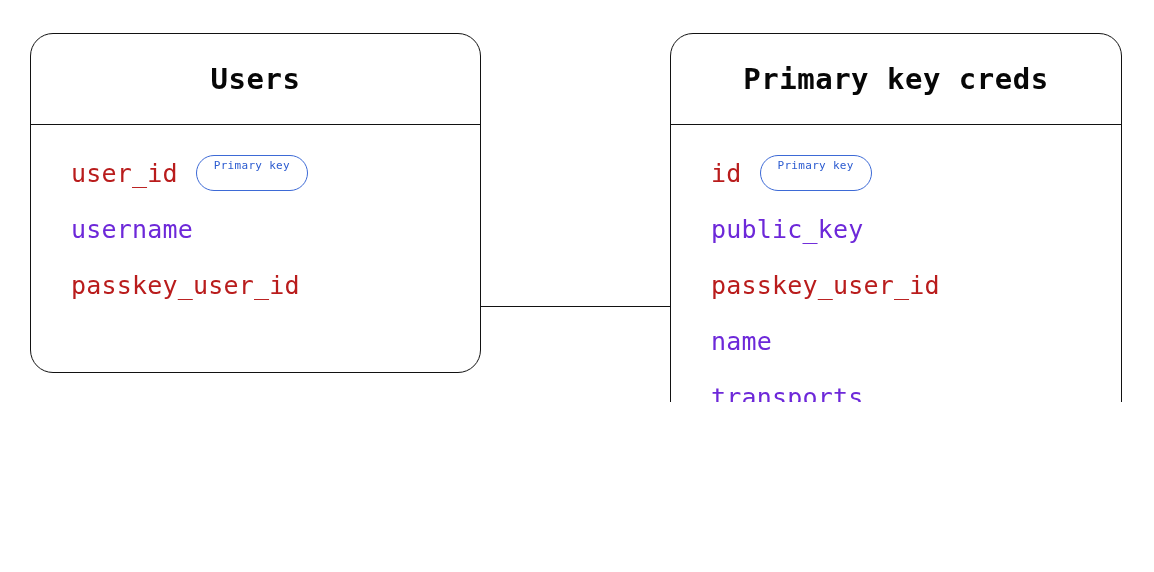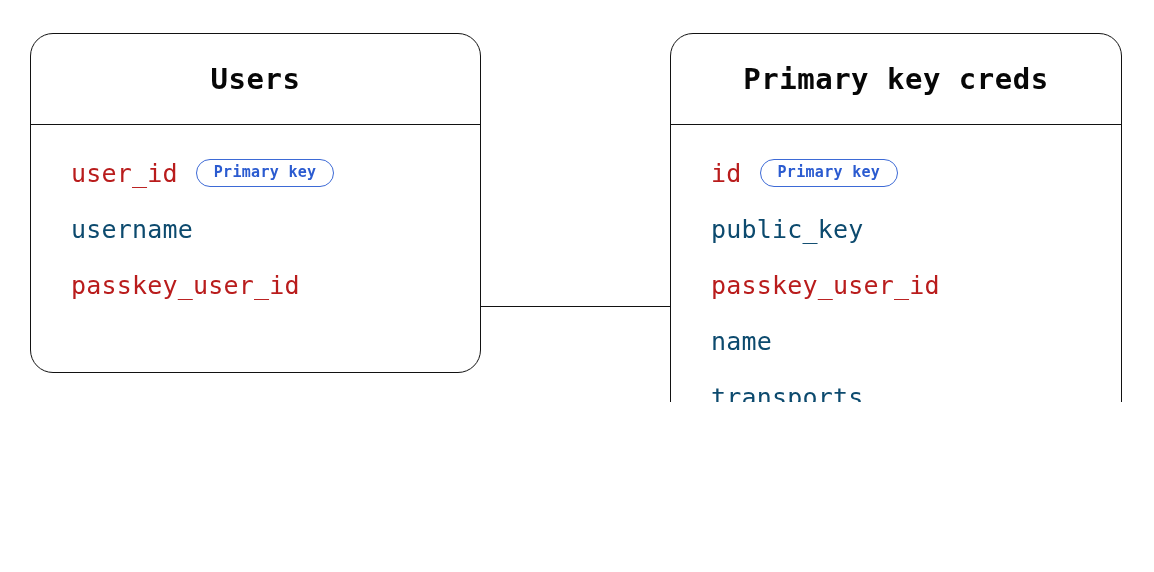--- a/index.html
+++ b/index.html
@@ -54,36 +54,36 @@
     align-items: center;
     height: 56px;
     padding-left: 40px;
     font-size: 25px;
     letter-spacing: 0.2px;
     white-space: nowrap;
   }
 
   .attr-name {
     font-family: "DejaVu Sans Mono", "Liberation Mono", monospace;
-    color: #0c4a6e;
+    color: #6d28d9;
   }
   .attr-name.pk   { color: #b91c1c; }
   .attr-name.fk   { color: #b91c1c; }
 
   .badge {
     display: inline-block;
     margin-left: 18px;
-    padding: 4px 17px 5px 17px;
+    padding: 4px 17px 18px 17px;
     border: 1.7px solid #3d6ad6;
     border-radius: 999px;
     color: #2b5bd0;
     background: transparent;
     font-family: "DejaVu Sans Mono", "Liberation Mono", monospace;
-    font-weight: bold;
-    font-size: 15px;
+    font-weight: normal;
+    font-size: 11px;
     letter-spacing: 0.3px;
     line-height: 1.15;
     white-space: nowrap;
   }
 
   
   #entity-users {
     left: 30px;
     top: 33px;
     width: 451px;

